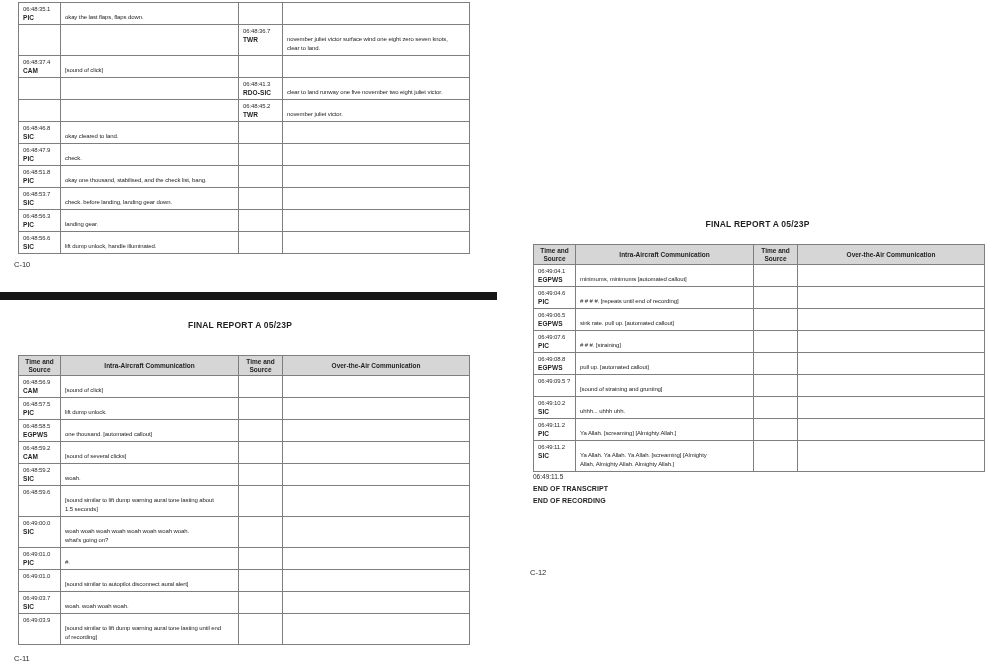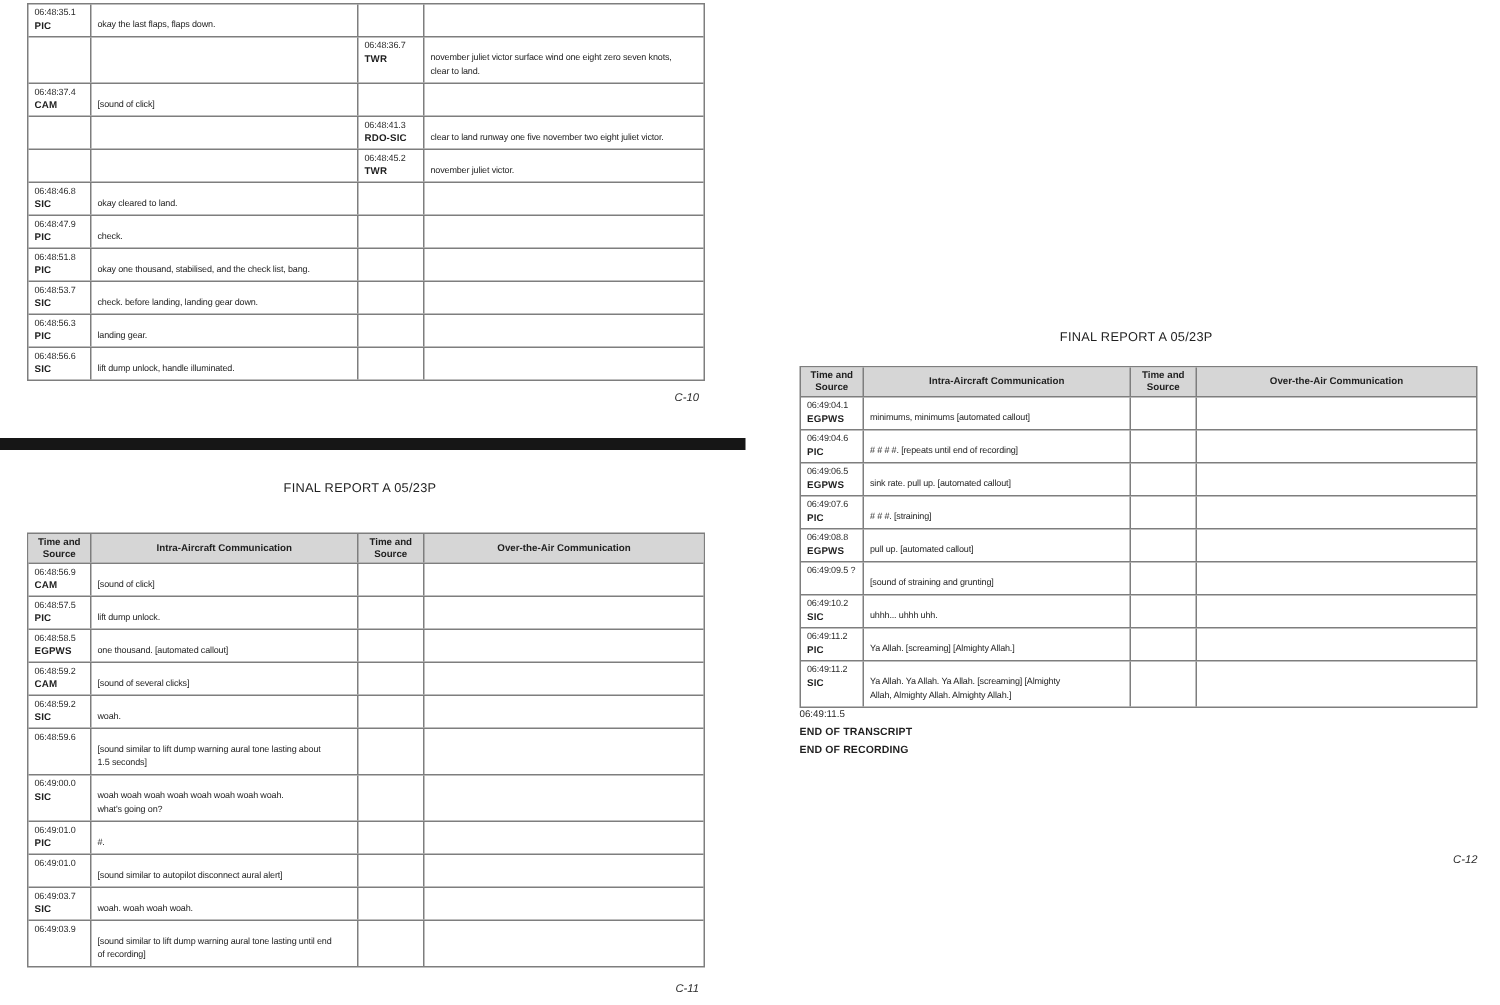--- a/index.html
+++ b/index.html
@@ -18,22 +18,22 @@
   .trow > :nth-child(2){ width:178px; flex:none; }
   .trow > :nth-child(3){ width:44px; flex:none; }
   .trow > :nth-child(4){ flex:1; min-width:0; }
   .cell{ padding:2px 4px 2px 4px; }
   .time{ font-size:6px; line-height:8px; min-height:8px; letter-spacing:-0.1px; white-space:nowrap; color:#2b2b2b; }
   .src{ font-size:6.5px; line-height:9px; min-height:9px; font-weight:bold; letter-spacing:0.1px; }
   .txt{ font-size:6px; line-height:9px; margin-top:8px; letter-spacing:-0.1px; white-space:pre-line; }
   .thead{ background:#d6d6d6; }
   .hcell{ display:flex; align-items:center; justify-content:center; text-align:center;
           font-weight:bold; font-size:6.5px; line-height:7.5px; padding:2px; min-height:19px; }
-  .report-title{ font-weight:normal; font-size:8.5px; text-align:center; letter-spacing:0.2px; }
-  .page-label{ font-size:7.5px; text-align:right; color:#2a2a2a;font-style:italic; }
+  .report-title{ font-weight:bold; font-size:8.5px; text-align:center; letter-spacing:0.2px; }
+  .page-label{ font-size:7.5px; text-align:left; color:#2a2a2a; }
   .sep-bar{ position:absolute; background:#161616; }
   .end-time{ font-size:6.5px; line-height:8px; margin-bottom:4px; }
   .end-line{ font-size:7px; line-height:8px; font-weight:bold; margin-bottom:4px; letter-spacing:0.1px; }
 </style>
 </head>
 <body>
 
 <div class="ttable" id="table-c10" style="left:18px; top:2px; width:452px">
     <div class="trow">
       <div class="cell">

